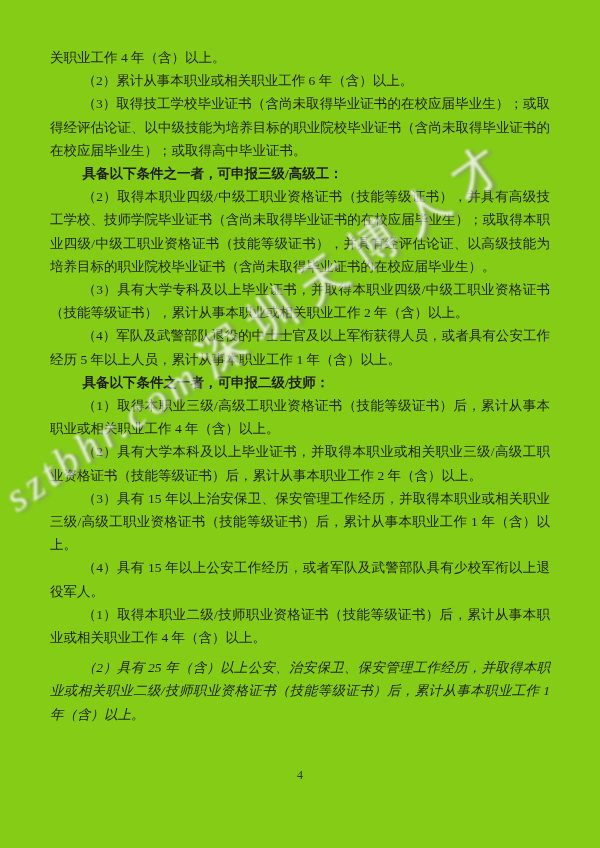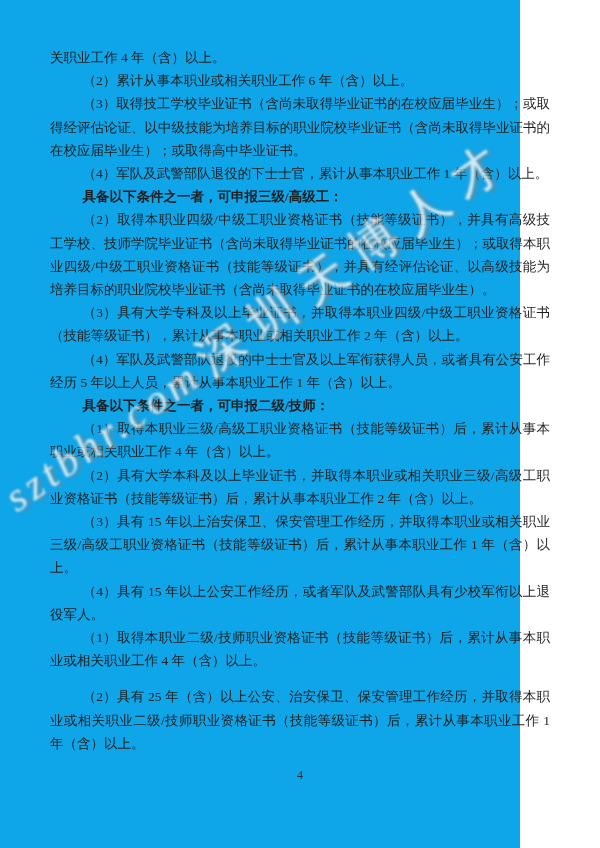--- a/index.html
+++ b/index.html
@@ -10,23 +10,23 @@
     width: 600px;
     height: 848px;
     background: #ffffff;
     position: relative;
     overflow: hidden;
     font-family: "Liberation Serif", "DejaVu Serif", serif;
   }
   .page {
     position: absolute;
     left: 0; top: 0;
-    width: 520px;
+    width: 600px;
     height: 848px;
-    background: #0ea5e9;
+    background: #84cc16;
   }
   .doc-body {
     position: absolute;
     left: 50px;
     top: 46px;
     width: 500px;
     color: #1e1e1e;
   }
   p.para {
     margin: 0;
@@ -37,21 +37,22 @@
     text-indent: 2.4em;
     word-break: break-all;
   }
   p.para.noindent {
     text-indent: 0;
   }
   p.para.bold {
     font-weight: bold;
   }
   p.para.spaced {
-    margin-top: 13px;
+    margin-top: 7px;
+    font-style: italic;
   }
   .page-number {
     position: absolute;
     left: 0;
     top: 768px;
     width: 600px;
     text-align: center;
     font-size: 12px;
     color: #333333;
   }
@@ -87,21 +88,20 @@
 </style>
 </head>
 <body>
 
 <div class="page">
 
   <div class="doc-body">
       <p class="para noindent">关职业工作 4 年（含）以上。</p>
       <p class="para">（2）累计从事本职业或相关职业工作 6 年（含）以上。</p>
       <p class="para">（3）取得技工学校毕业证书（含尚未取得毕业证书的在校应届毕业生）；或取得经评估论证、以中级技能为培养目标的职业院校毕业证书（含尚未取得毕业证书的在校应届毕业生）；或取得高中毕业证书。</p>
-      <p class="para">（4）军队及武警部队退役的下士士官，累计从事本职业工作 1 年（含）以上。</p>
       <p class="para bold">具备以下条件之一者，可申报三级/高级工：</p>
       <p class="para">（2）取得本职业四级/中级工职业资格证书（技能等级证书），并具有高级技工学校、技师学院毕业证书（含尚未取得毕业证书的在校应届毕业生）；或取得本职业四级/中级工职业资格证书（技能等级证书），并具有经评估论证、以高级技能为培养目标的职业院校毕业证书（含尚未取得毕业证书的在校应届毕业生）。</p>
       <p class="para">（3）具有大学专科及以上毕业证书，并取得本职业四级/中级工职业资格证书（技能等级证书），累计从事本职业或相关职业工作 2 年（含）以上。</p>
       <p class="para">（4）军队及武警部队退役的中士士官及以上军衔获得人员，或者具有公安工作经历 5 年以上人员，累计从事本职业工作 1 年（含）以上。</p>
       <p class="para bold">具备以下条件之一者，可申报二级/技师：</p>
       <p class="para">（1）取得本职业三级/高级工职业资格证书（技能等级证书）后，累计从事本职业或相关职业工作 4 年（含）以上。</p>
       <p class="para">（2）具有大学本科及以上毕业证书，并取得本职业或相关职业三级/高级工职业资格证书（技能等级证书）后，累计从事本职业工作 2 年（含）以上。</p>
       <p class="para">（3）具有 15 年以上治安保卫、保安管理工作经历，并取得本职业或相关职业三级/高级工职业资格证书（技能等级证书）后，累计从事本职业工作 1 年（含）以上。</p>
       <p class="para">（4）具有 15 年以上公安工作经历，或者军队及武警部队具有少校军衔以上退役军人。</p>
       <p class="para">（1）取得本职业二级/技师职业资格证书（技能等级证书）后，累计从事本职业或相关职业工作 4 年（含）以上。</p>

